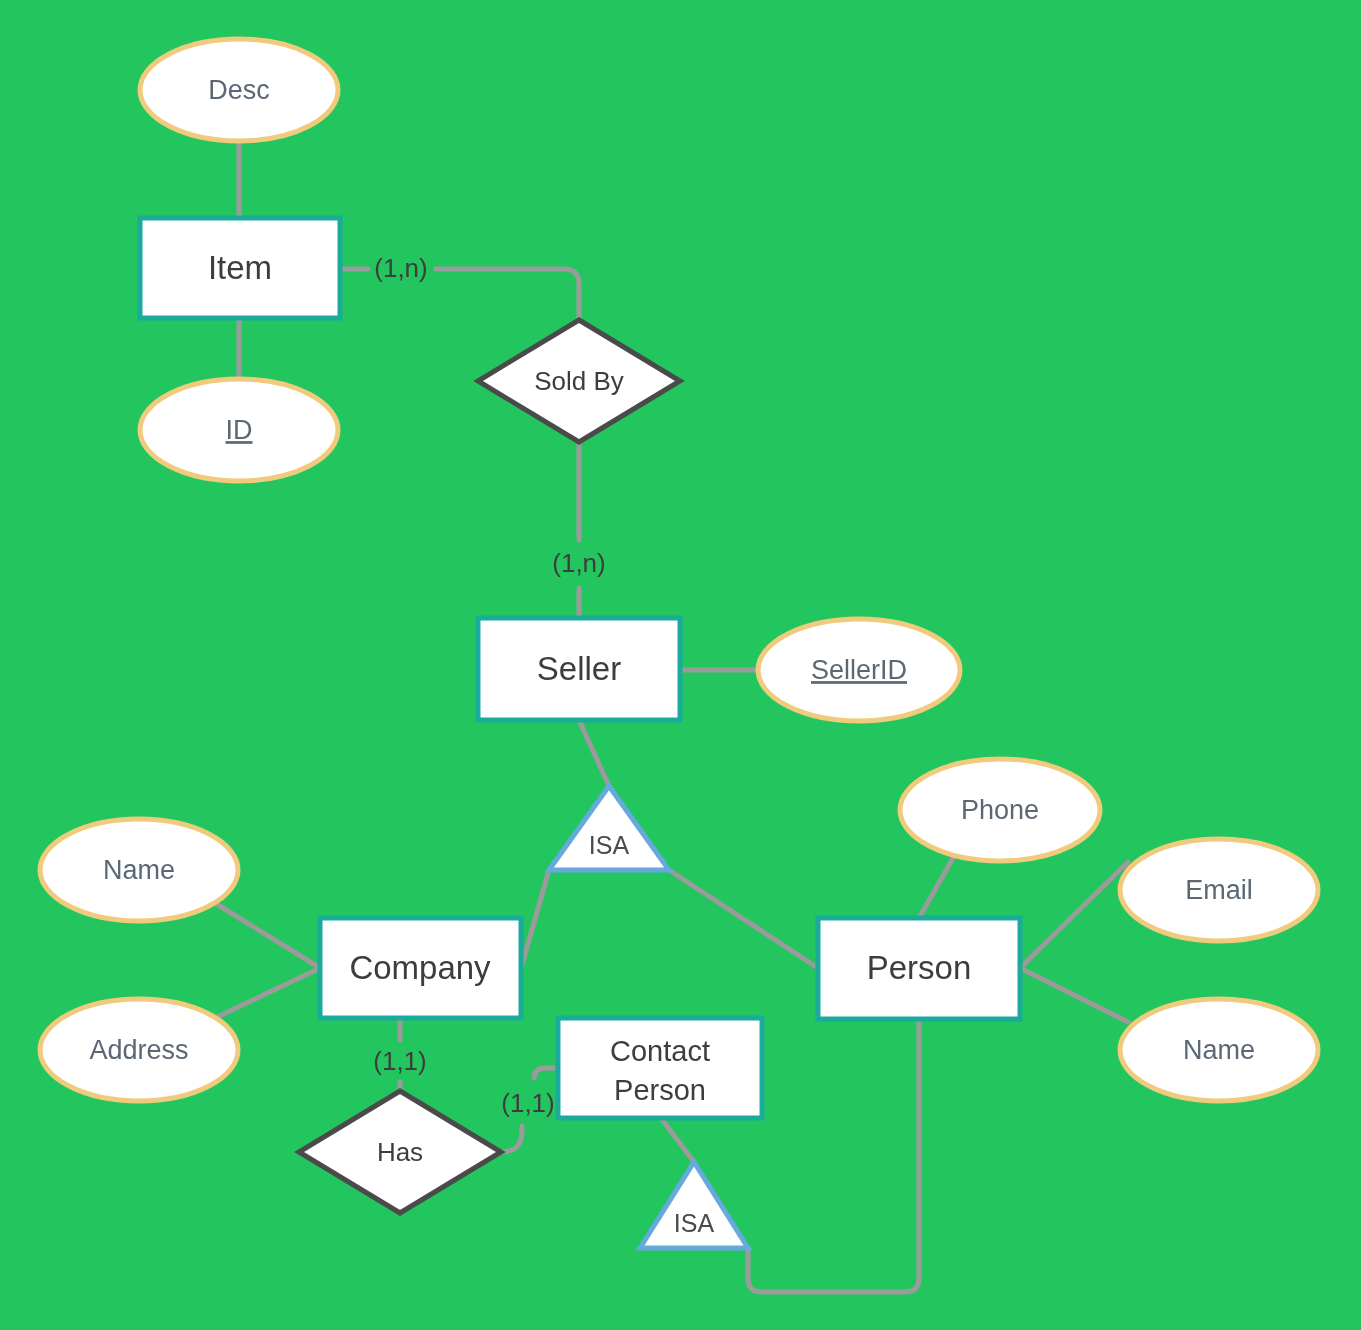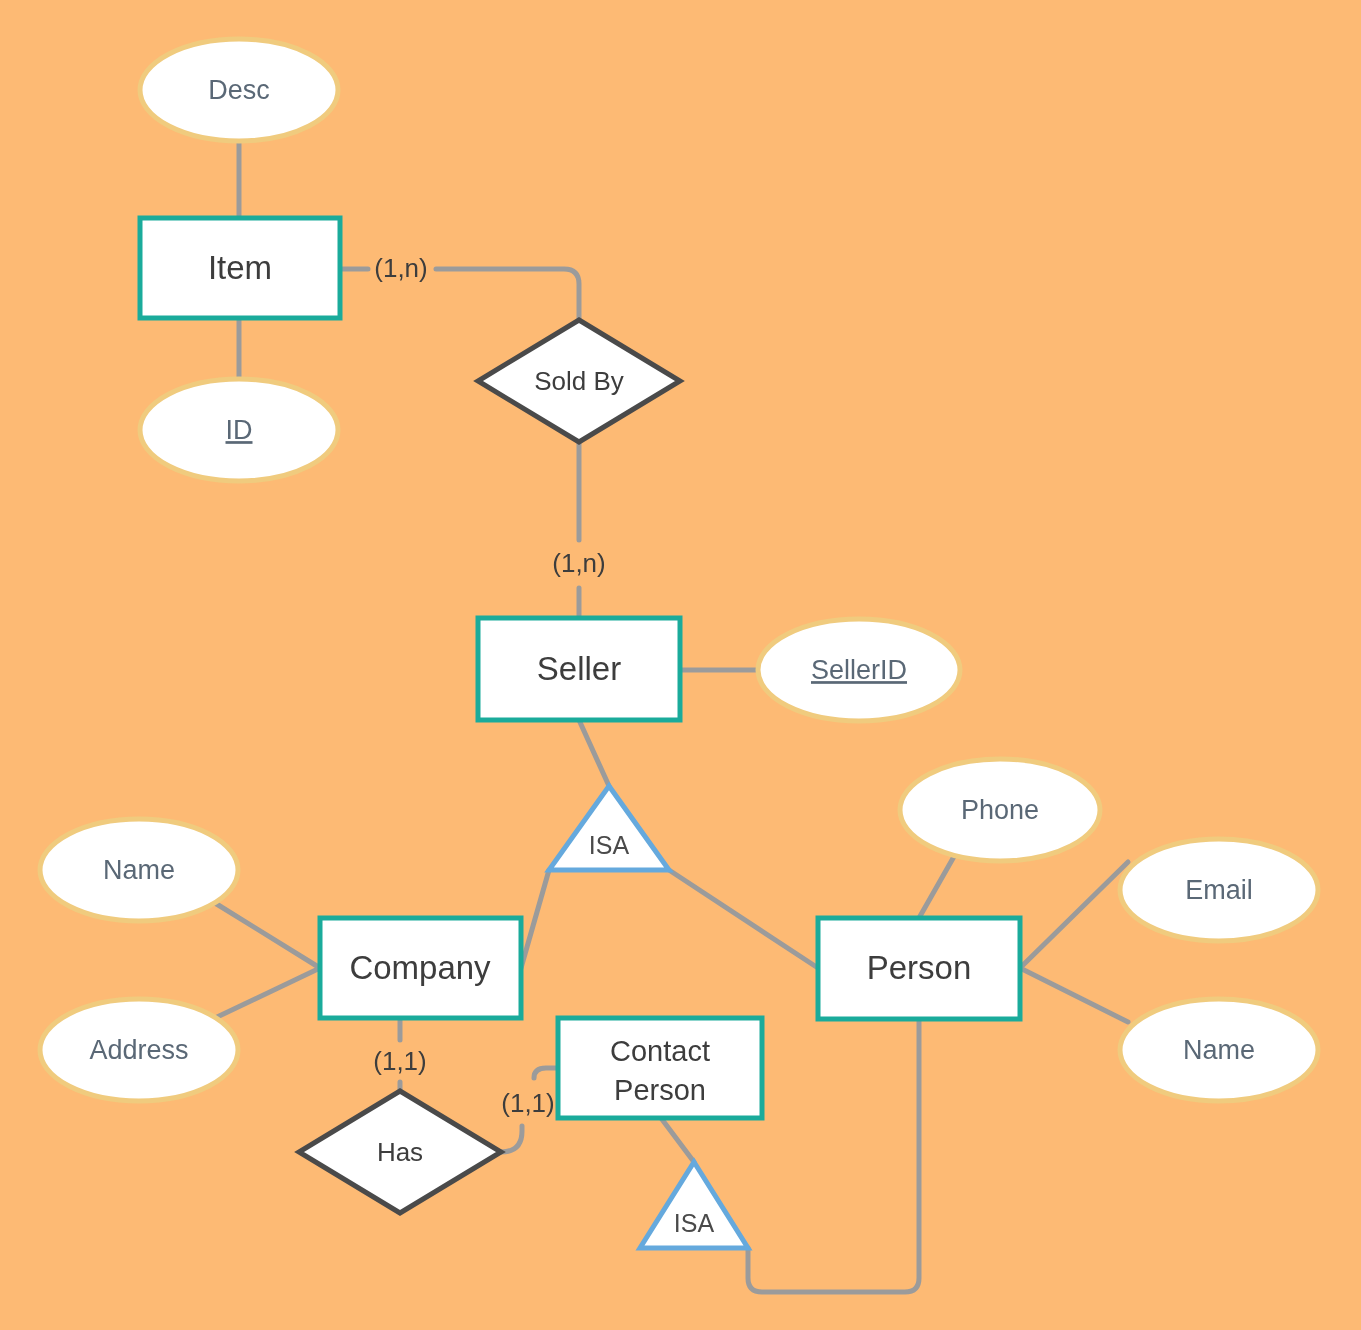--- a/index.html
+++ b/index.html
@@ -10,21 +10,21 @@
   body {
     width: 1361px;
     height: 1330px;
     font-family: "Liberation Sans", sans-serif;
     overflow: hidden;
   }
   #diagram-root {
     position: relative;
     width: 1361px;
     height: 1330px;
-    background: #fdba74;
+    background: #22c55e;
   }
   svg#er-canvas {
     position: absolute;
     top: 0;
     left: 0;
     width: 1361px;
     height: 1330px;
     display: block;
   }
   .edge {

